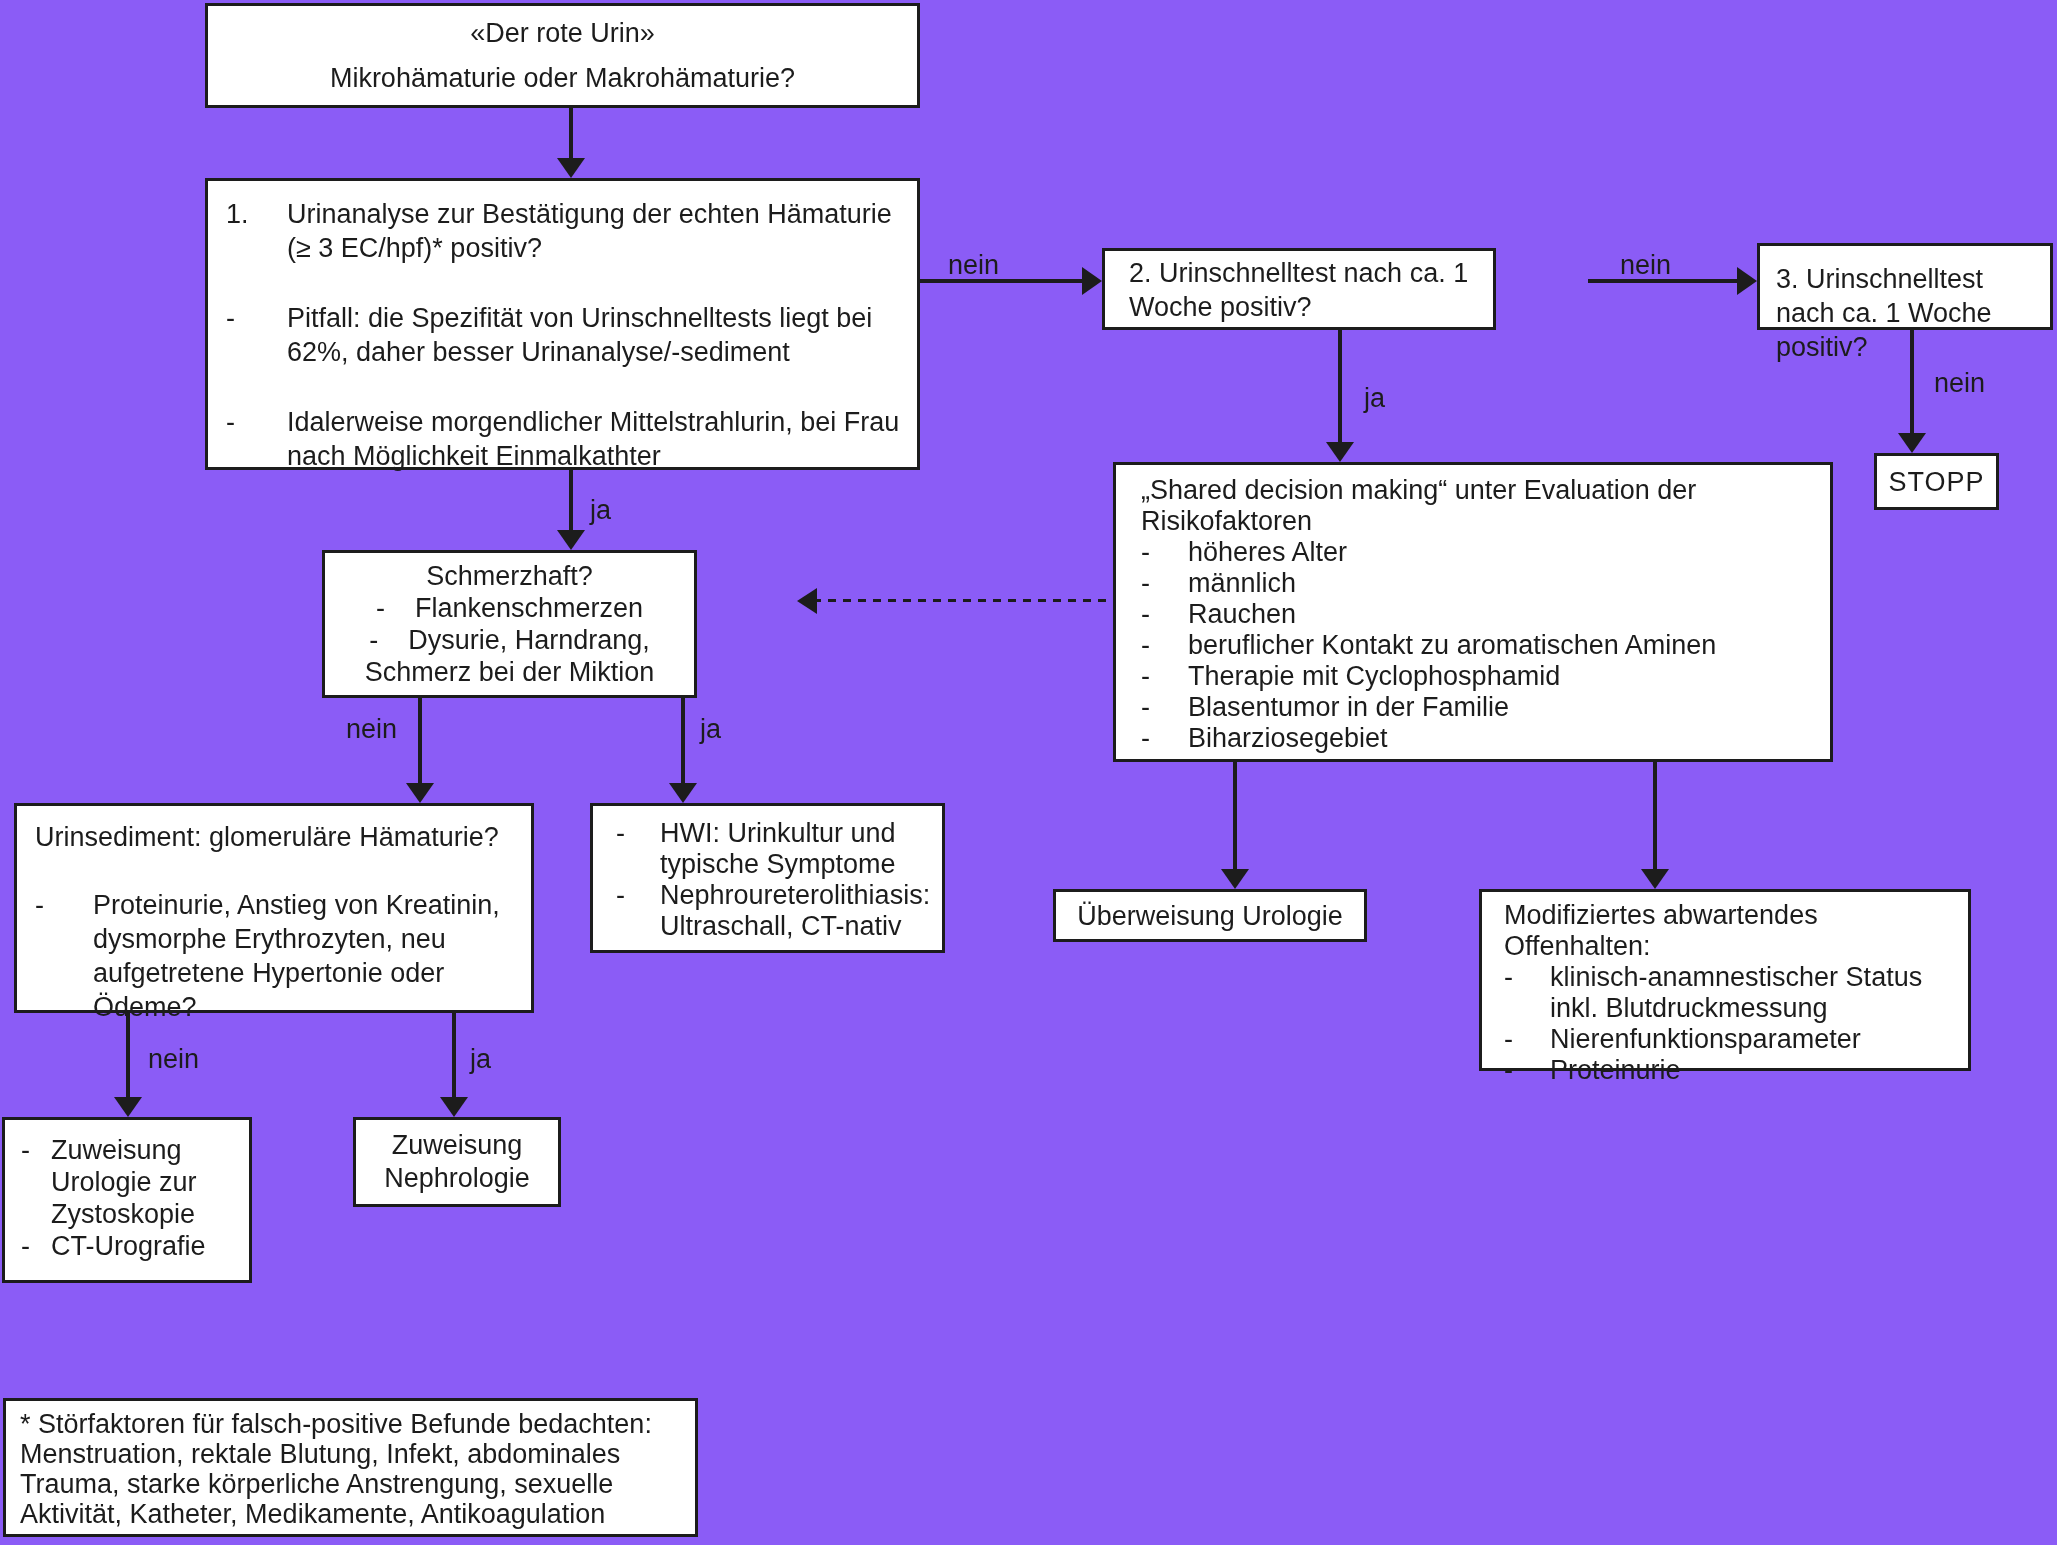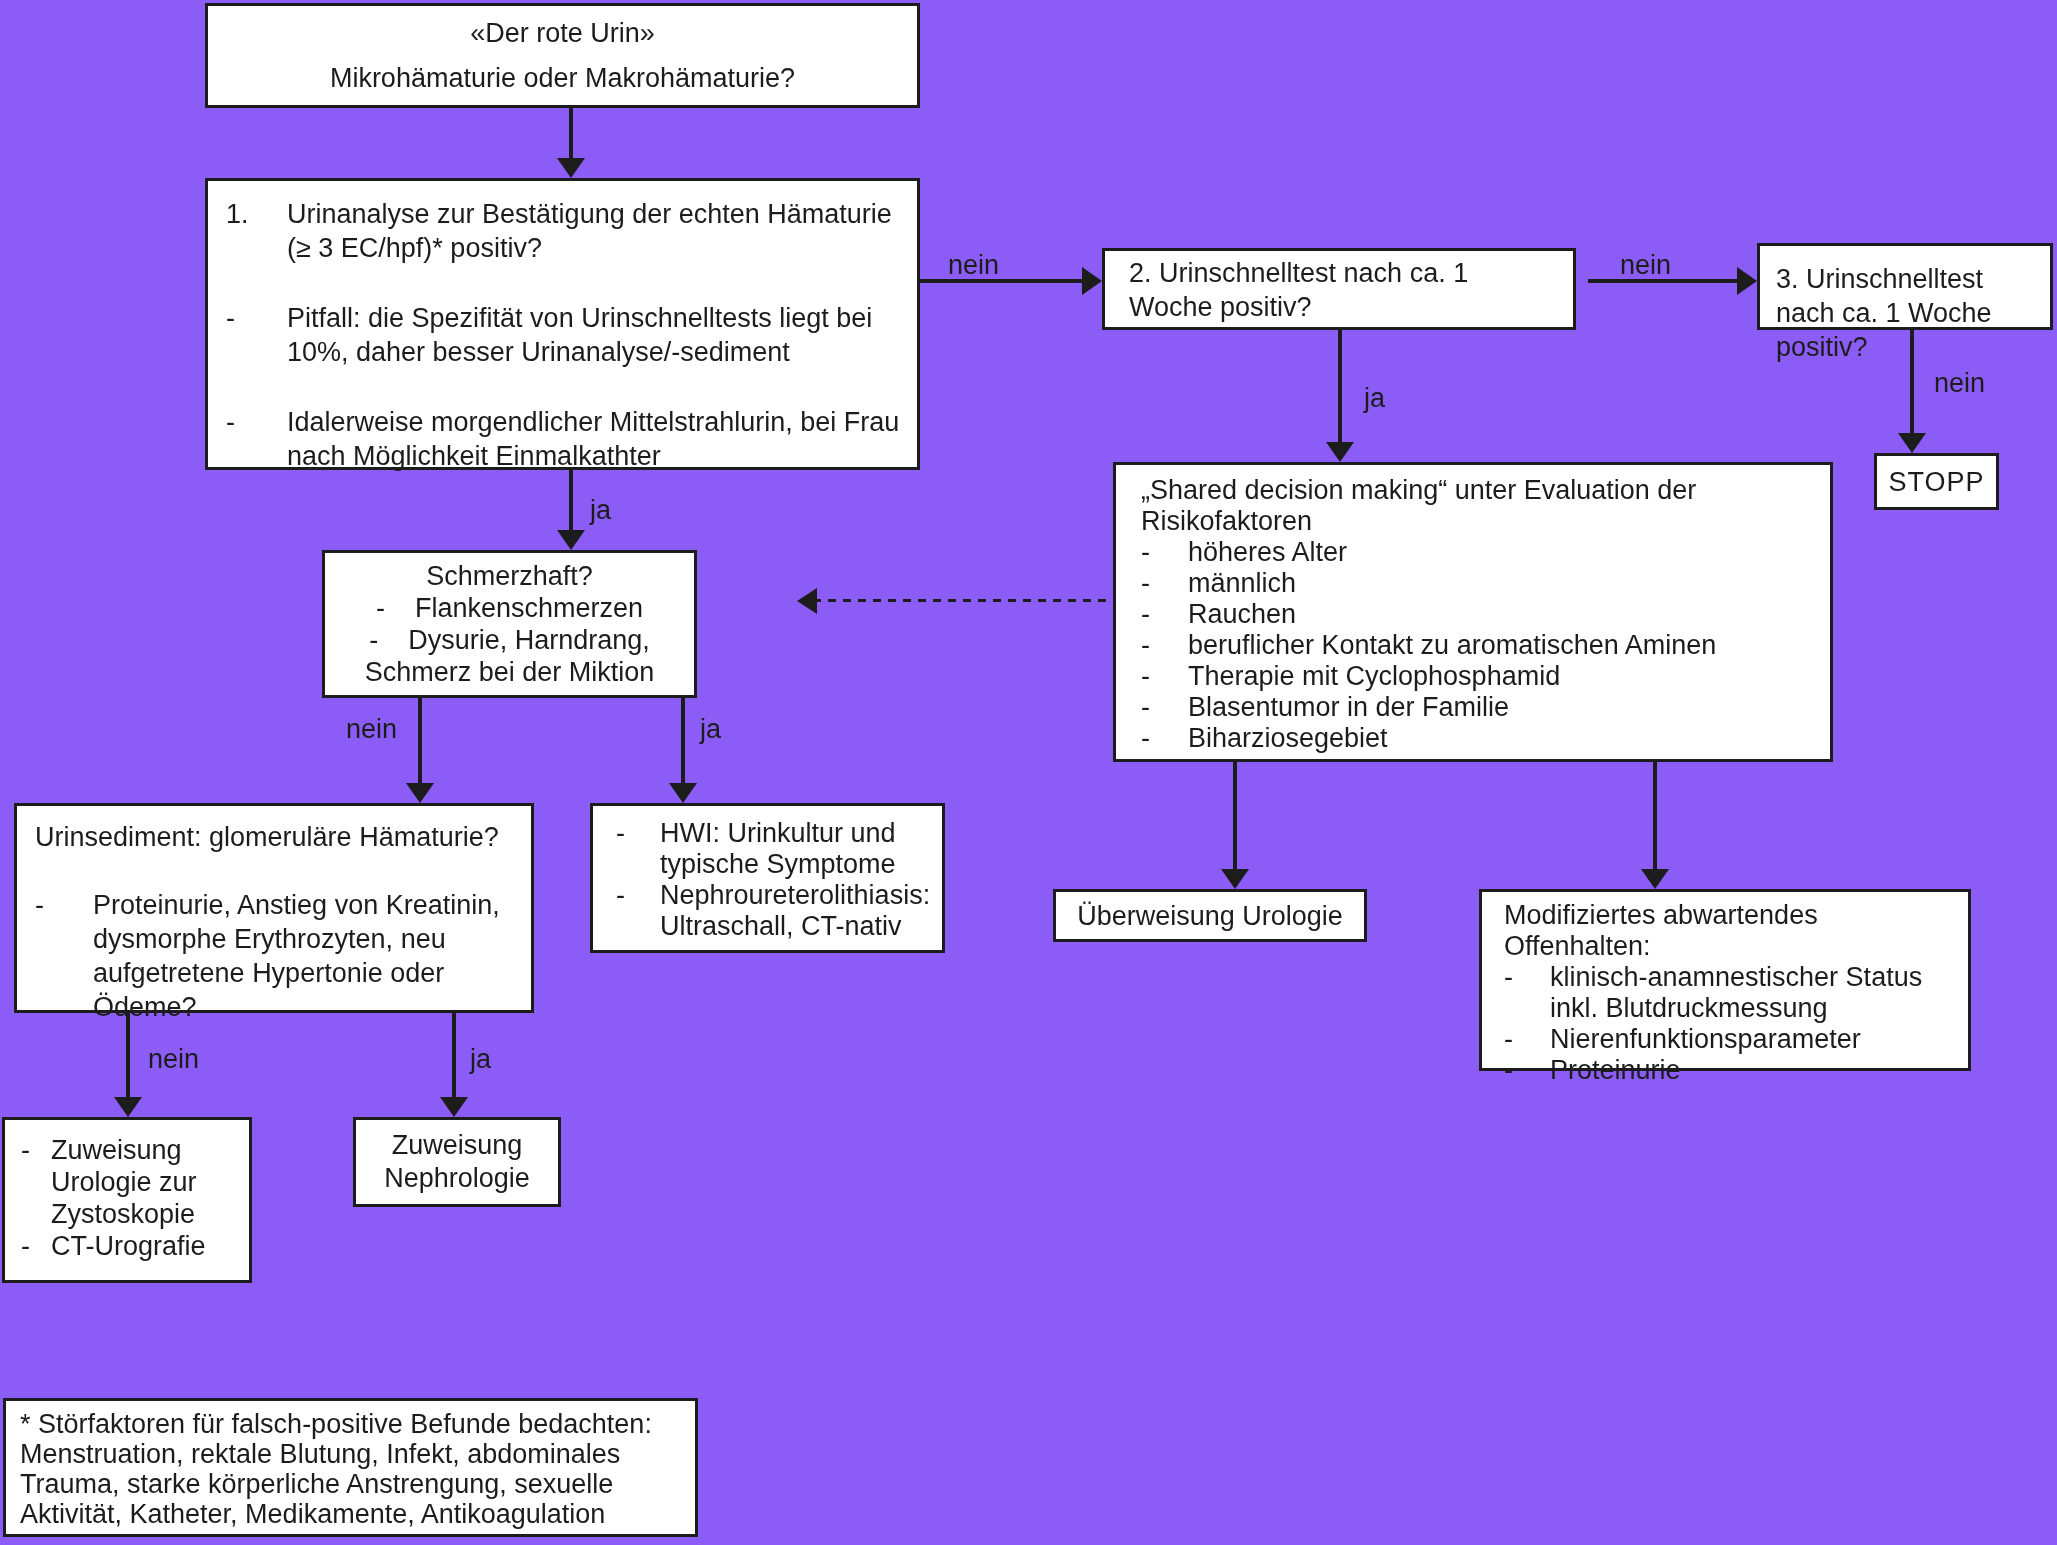--- a/index.html
+++ b/index.html
@@ -13,21 +13,21 @@
 
   .li{ display:flex; align-items:flex-start; }
   .li .mk{ flex:0 0 auto; }
   .li .tx{ flex:1 1 auto; }
 
   
   #b-start{ left:205px; top:3px; width:715px; height:105px; }
   #b-urinalysis{ left:205px; top:178px; width:715px; height:292px; padding:16px 16px 10px 18px; }
   #b-urinalysis .li{ margin-bottom:36px; }
   #b-urinalysis .mk{ width:61px; }
-  #b-retest2{ left:1102px; top:248px; width:474px; height:82px; padding:5px 18px 5px 24px; }
+  #b-retest2{ left:1102px; top:248px; width:394px; height:82px; padding:5px 18px 5px 24px; }
   #b-retest3{ left:1757px; top:243px; width:296px; height:87px; padding:16px 4px 8px 16px; }
   #b-stopp{ left:1845px; top:453px; width:125px; height:57px; letter-spacing:1px;margin-left:29px; }
   #b-painful{ left:322px; top:550px; width:375px; height:148px; padding:8px 12px; line-height:32px; justify-content:center; }
   #b-painful .cmk{ display:inline-block; margin-right:30px; }
   #b-shared{ left:1113px; top:462px; width:720px; height:300px; padding:10px 14px 10px 25px; line-height:31px; }
   #b-shared .mk{ width:47px; }
   #b-sediment{ left:14px; top:803px; width:520px; height:210px; padding:14px 12px 14px 18px; }
   #b-sediment .hdr{ margin-bottom:34px; }
   #b-sediment .mk{ width:58px; }
   #b-hwi{ left:590px; top:803px; width:355px; height:150px; padding:12px 8px 12px 23px; line-height:31px; }
@@ -93,21 +93,21 @@
     <div>Mikrohämaturie oder Makrohämaturie?</div>
   </div>
 
   <div class="box" id="b-urinalysis">
     <div class="li">
       <span class="mk">1.</span>
       <span class="tx">Urinanalyse zur Bestätigung der echten Hämaturie (≥ 3 EC/hpf)* positiv?</span>
     </div>
     <div class="li">
       <span class="mk">-</span>
-      <span class="tx">Pitfall: die Spezifität von Urinschnelltests liegt bei 10%, daher besser Urinanalyse/-sediment</span>
+      <span class="tx">Pitfall: die Spezifität von Urinschnelltests liegt bei 62%, daher besser Urinanalyse/-sediment</span>
     </div>
     <div class="li">
       <span class="mk">-</span>
       <span class="tx">Idalerweise morgendlicher Mittelstrahlurin, bei Frau nach Möglichkeit Einmalkathter</span>
     </div>
   </div>
 
   <div class="box" id="b-retest2">
     <span>2. Urinschnelltest nach ca. 1 Woche positiv?</span>
   </div>

